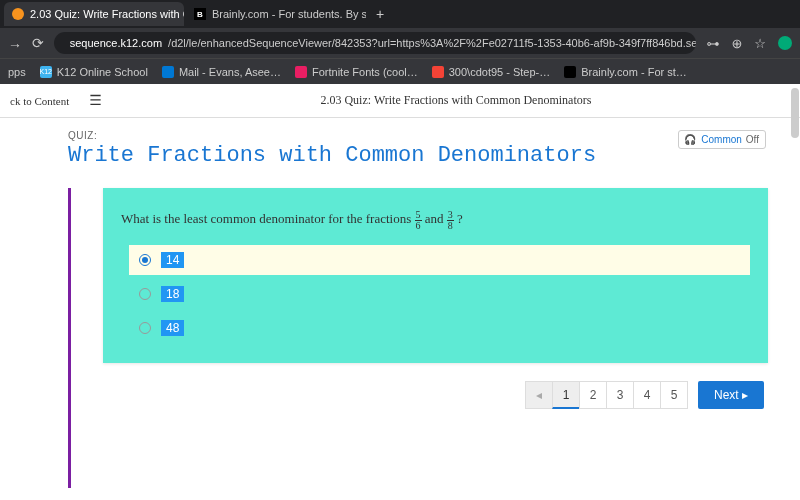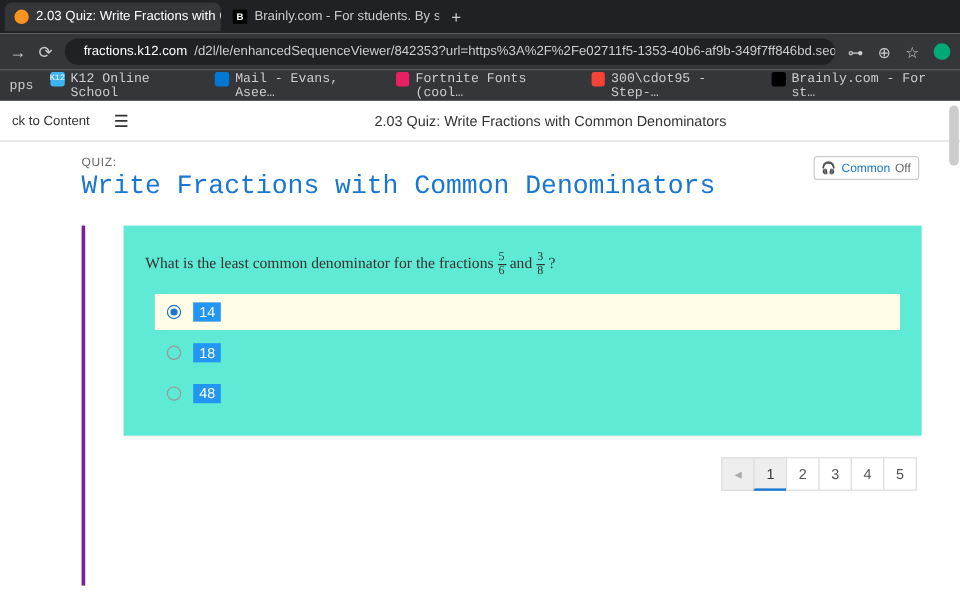--- a/index.html
+++ b/index.html
@@ -14,25 +14,25 @@
     
     .nav-bar { background: #35363a; height: 30px; display: flex; align-items: center; padding: 0 8px; gap: 10px; }
     .nav-arrow, .nav-refresh { color: #ccc; font-size: 14px; }
     .url-bar { flex: 1; background: #202124; border-radius: 14px; height: 22px; display: flex; align-items: center; padding: 0 10px; gap: 6px; color: #ccc; font-size: 11px; overflow: hidden; white-space: nowrap; }
     .url-bar .host { color: #fff; }
     .lock-icon { width: 10px; height: 10px; }
     .nav-right { display: flex; gap: 12px; color: #ccc; }
     .ext-icon { width: 14px; height: 14px; border-radius: 50%; background: #0a7; }
     
     .bookmarks { background: #35363a; height: 26px; display: flex; align-items: center; padding: 0 8px; gap: 14px; color: #ccc; font-size: 11px; border-top: 1px solid #444; }
-    .bookmark { display: flex; gap: 5px; font-family: Liberation Mono, monospace; }
+    .bookmark { display: flex; align-items: center; gap: 5px; }
     .bookmark-icon { width: 12px; height: 12px; border-radius: 2px; }
     
     
-    .page-header { height: 34px; border-bottom: 1px solid #ddd; display: flex; align-items: center; padding: 0 10px; gap: 20px; }
+    .page-header { height: 34px; border-bottom: 1px solid #ddd; display: flex; align-items: center; padding: 0 10px; gap: 20px; font-family: Liberation Serif, serif; }
     .back-link { color: #333; font-size: 11px; }
     .hamburger { font-size: 14px; color: #333; }
     .header-title { flex: 1; text-align: center; color: #333; font-size: 12px; }
     
     .content-wrap { display: flex; padding: 12px 12px 0 68px; }
     .main-col { flex: 1; }
     .quiz-label { font-size: 10px; color: #666; letter-spacing: 0.5px; }
     .quiz-title { font-size: 22px; color: #1976d2; font-family: Liberation Mono, monospace; font-weight: normal; margin-top: 2px; }
     .reading-off { float: right; margin-right: 12px; border: 1px solid #ccc; border-radius: 3px; padding: 3px 6px; font-size: 10px; color: #1976d2; display: flex; align-items: center; gap: 4px; }
     .top-row { display: flex; justify-content: space-between; align-items: flex-start; padding-right: 10px; }
@@ -78,21 +78,21 @@
   <span class="newtab">+</span>
 </div>
 
 <div class="nav-bar">
   <span class="nav-arrow">→</span>
   <span class="nav-refresh">⟳</span>
   <div class="url-bar">
     <svg class="lock-icon" viewBox="0 0 10 10" fill="#ccc">
         <path d="M3 4V3a2 2 0 014 0v1h1v5H2V4h1zm1 0h2V3a1 1 0 00-2 0v1z"></path>
       </svg>
-    <span class="host">fractions.k12.com</span>
+    <span class="host">sequence.k12.com</span>
       <span>/d2l/le/enhancedSequenceViewer/842353?url=https%3A%2F%2Fe02711f5-1353-40b6-af9b-349f7ff846bd.sequence…</span>
   </div>
   <div class="nav-right">
     <span>⊶</span>
     <span>⊕</span>
     <span>☆</span>
     <span class="ext-icon"></span>
   </div>
 </div>
 
@@ -169,18 +169,19 @@
 
       <div class="pager-row">
         <div class="pager">
           <span class="pager-btn prev">◂</span>
           <span class="pager-btn active">1</span>
           <span class="pager-btn">2</span>
           <span class="pager-btn">3</span>
           <span class="pager-btn">4</span>
           <span class="pager-btn">5</span>
         </div>
+        <button class="next-btn">Next ▸</button>
       </div>
     </div>
   </div>
 </div>
 
 <div class="scroll-thumb"></div>
 
 </body></html>

